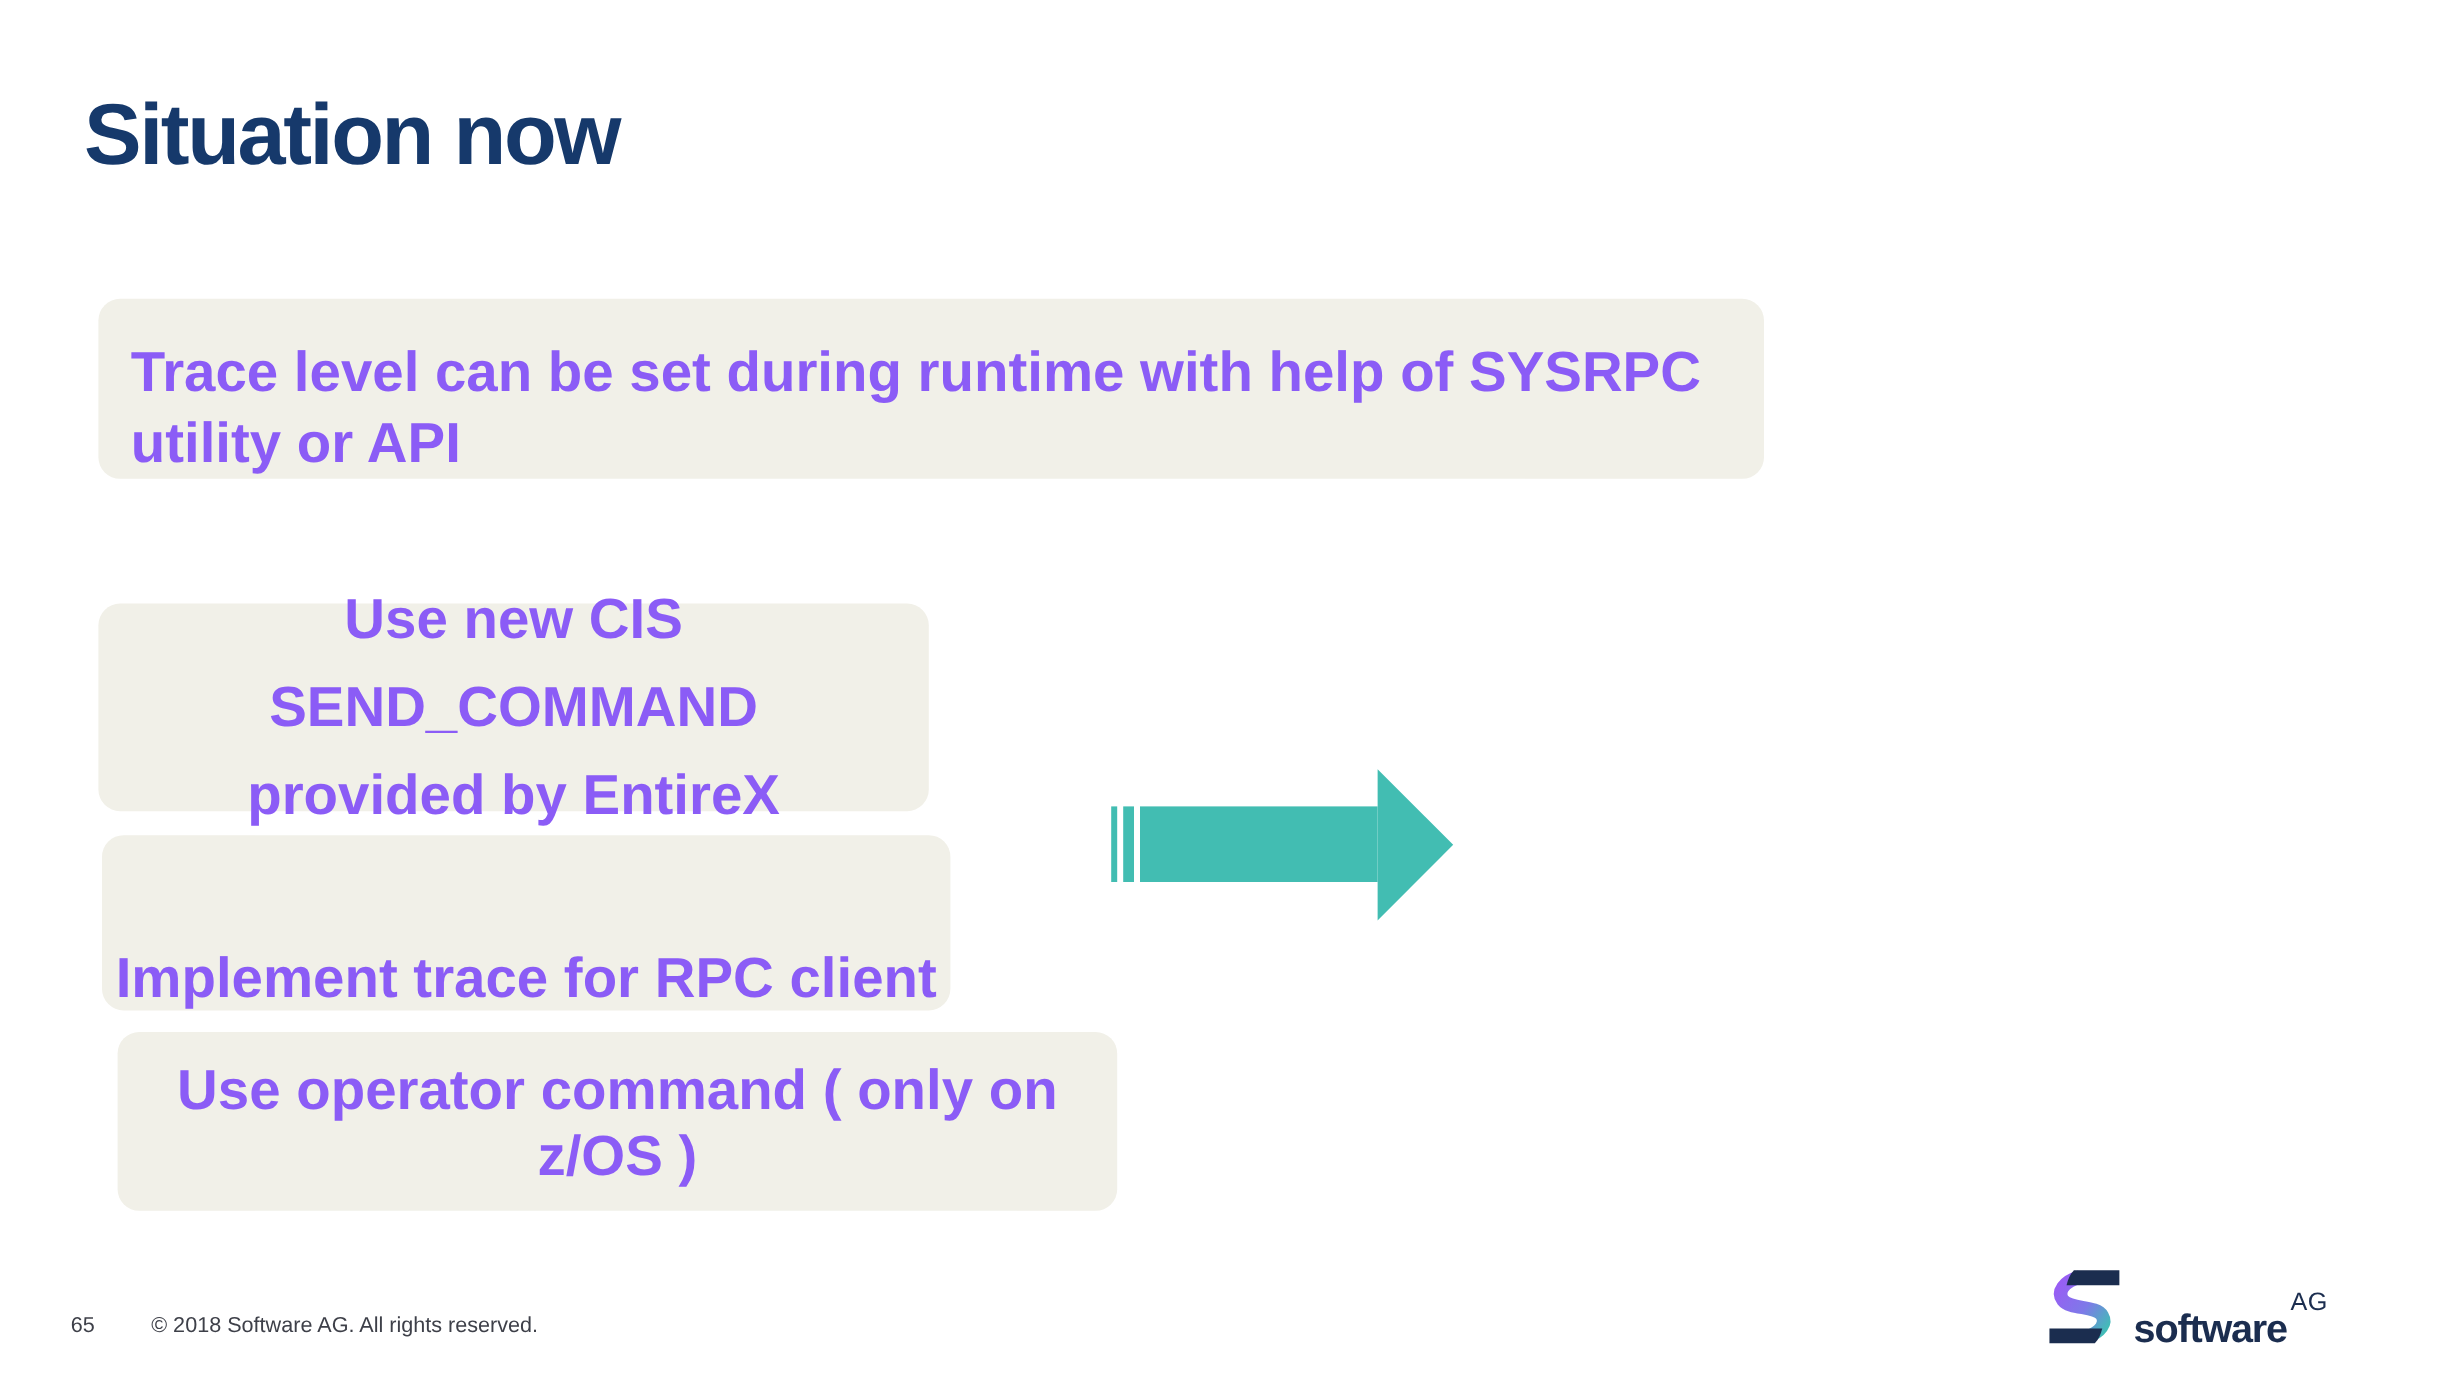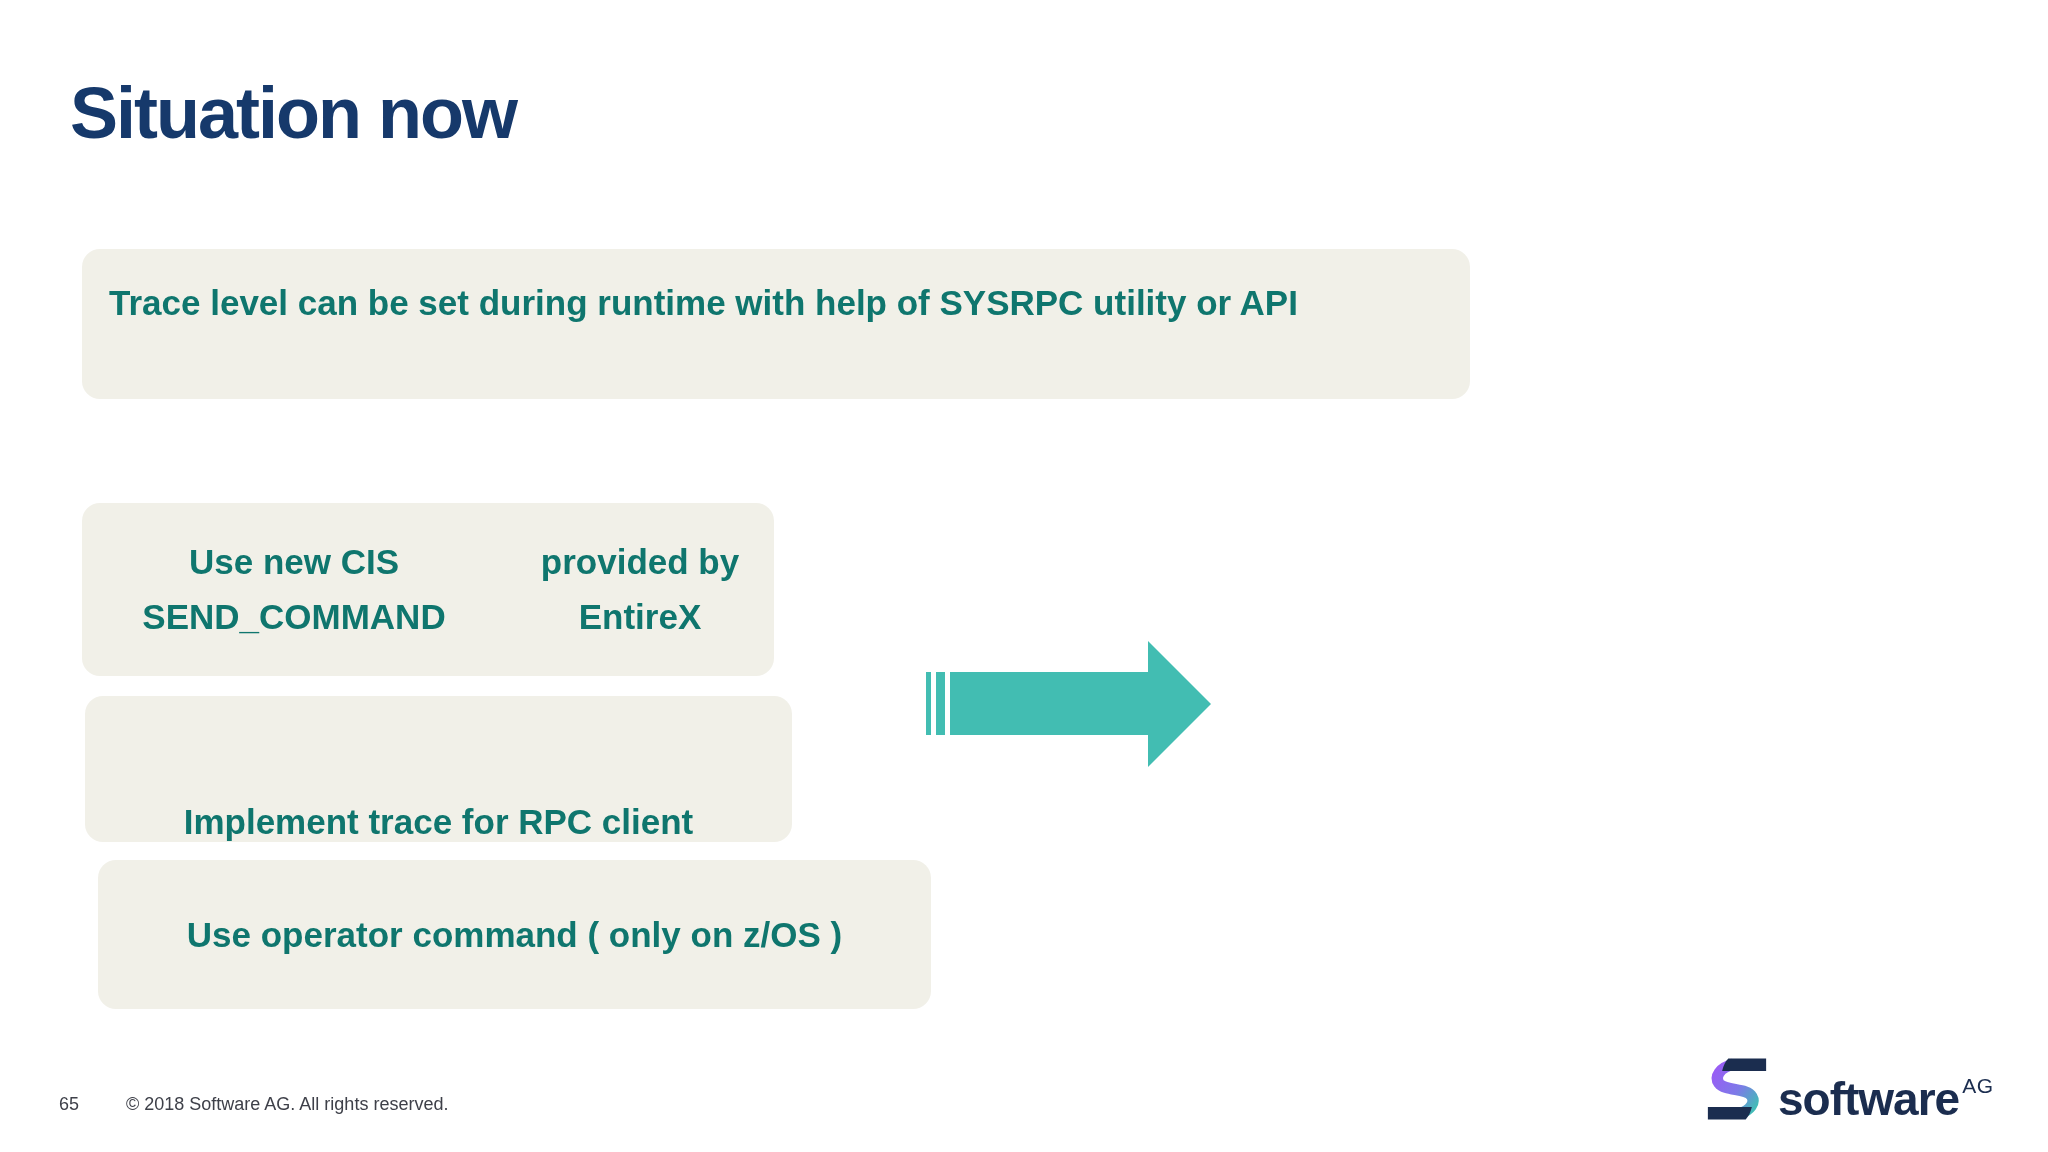--- a/index.html
+++ b/index.html
@@ -24,41 +24,41 @@
     font-size: 72px;
     font-weight: 700;
     letter-spacing: -2px;
     color: #16396B;
     line-height: 1.1;
   }
   .box {
     position: absolute;
     background: #F1F0E8;
     border-radius: 18px;
-    color: #0f766e;
-    font-weight: 700;
-    font-size: 35px;
+    color: #8b5cf6;
+    font-weight: 700;
+    font-size: 47px;
     box-sizing: border-box;
   }
   .box-trace {
     left: 82px;
     top: 249px;
     width: 1388px;
     height: 150px;
     padding: 32px 28px 0 27px;
     text-align: left;
     line-height: 1.25;
   }
   .box-cis {
     left: 82px;
     top: 503px;
     width: 692px;
     height: 173px;
     display: flex;
-    flex-direction: row;
+    flex-direction: column;
     justify-content: center;
     align-items: center;
     text-align: center;
     line-height: 1.55;
   }
   .box-rpc {
     left: 85px;
     top: 696px;
     width: 707px;
     height: 146px;
@@ -145,21 +145,21 @@
     top: 1056px;
     display: flex;
     align-items: flex-end;
   }
   .logo-mark {
     width: 62px;
     height: 66px;
     display: block;
   }
   .logo-wordmark {
-    font-size: 46px;
+    font-size: 33px;
     font-weight: 700;
     letter-spacing: -1px;
     color: #1B2D4F;
     line-height: 0.95;
     margin-left: 10px;
   }
   .logo-suffix {
     font-size: 21px;
     font-weight: 400;
     color: #1B2D4F;

